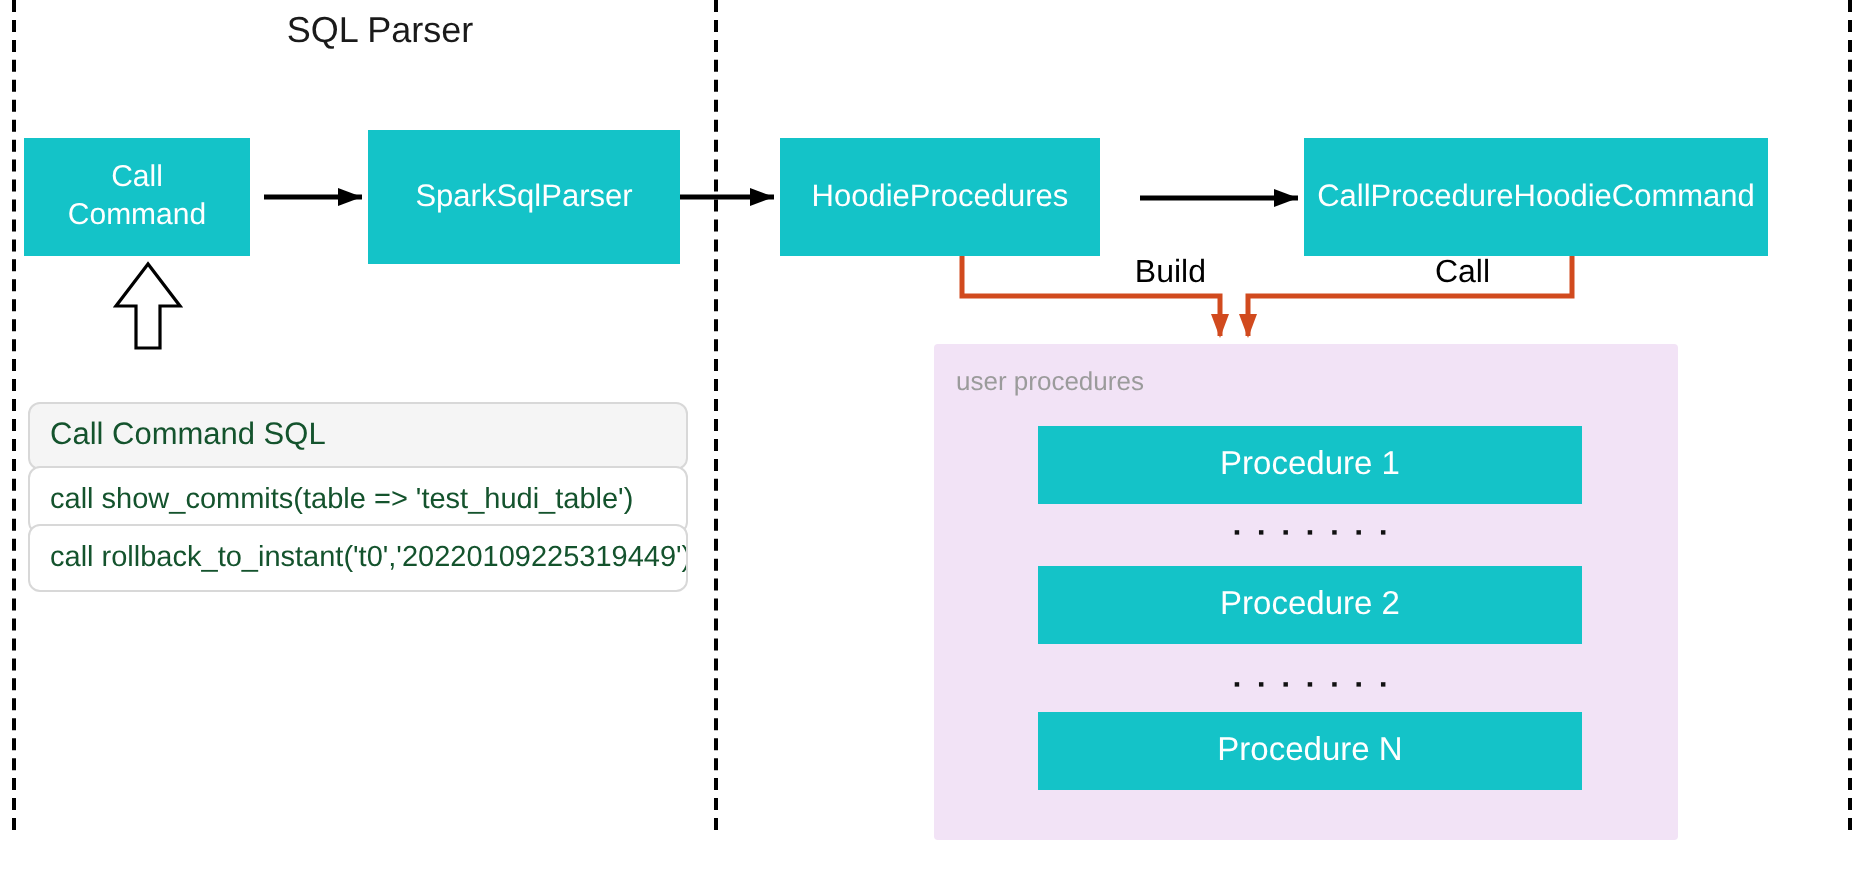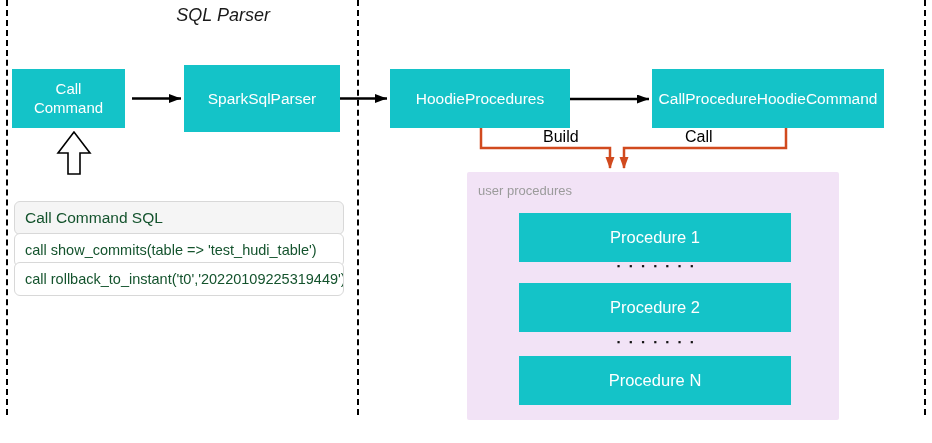--- a/index.html
+++ b/index.html
@@ -1,42 +1,42 @@
 <!DOCTYPE html>
 <html style="--teal: #14c3c8; --orange: #d14a1e; --purple-bg: #f2e3f6; --header-bg: #f5f5f5; --border-gray: #d8d8d8; --text-gray: #9b9b9b;"><head>
 <meta charset="utf-8">
 <style>
   html,body{margin:0;padding:0;background:#fff;}
   .canvas{
     position:relative;width:932px;height:443px;background:#ffffff;
     font-family:"Liberation Sans",sans-serif;color:#111;overflow:hidden;
   }
   .vline{position:absolute;top:0;height:415px;width:0;border-left:2px dashed #000;}
-  .sec-title{position:absolute;top:5px;font-size:18px;color:#1a1a1a;text-align:right;font-style:italic;}
+  .sec-title{position:absolute;top:5px;font-size:18px;color:#1a1a1a;text-align:center;}
   .tbox{
     position:absolute;background:var(--teal);color:#fff;
     display:flex;align-items:center;justify-content:center;
     text-align:center;font-size:15.5px;line-height:1.25;
   }
   .svg-layer{position:absolute;left:0;top:0;pointer-events:none;}
-  .edge-label{position:absolute;font-size:16px;color:#000;text-align:left;}
+  .edge-label{position:absolute;font-size:16px;color:#000;text-align:right;}
   .sqlcard{
     position:absolute;left:14px;width:330px;box-sizing:border-box;
     border:1px solid var(--border-gray);border-radius:6px;background:#fff;
     display:flex;align-items:center;padding:16px 10px;font-size:14.5px;color:#14532d;
     white-space:nowrap;overflow:hidden;margin-top:24px;
   }
   .sqlcard.header{background:var(--header-bg);font-size:15.5px;}
   .panel{
     position:absolute;left:433px;top:172px;width:372px;height:248px;
     background:var(--purple-bg);border-radius:2px;margin-left:34px;
   }
   .panel-label{position:absolute;left:11px;top:11px;font-size:13px;color:var(--text-gray);}
   .proc{
-    position:absolute;left:52px;width:272px;height:49px;background:var(--teal);
+    position:absolute;left:52px;width:272px;height:39px;background:var(--teal);
     color:#fff;display:flex;align-items:center;justify-content:center;font-size:16.5px;
   }
   .dots{
     position:absolute;left:52px;width:272px;height:16px;line-height:16px;
     text-align:center;font-size:9px;letter-spacing:9px;color:#111;text-indent:9px;
   }
 </style>
 </head>
 <body>
 
@@ -45,21 +45,21 @@
   <div class="vline" style="left:6px"></div>
   <div class="vline" style="left:357px"></div>
   <div class="vline" style="left:924px"></div>
 
   <div class="sec-title" style="left:110px;width:160px">SQL Parser</div>
 
   <div class="tbox" style="left:12px;top:69px;width:113px;height:59px;font-size:15px;padding:0;box-sizing:border-box">
     <span style="display:block;width:84px">Call Command</span>
   </div>
   <div class="tbox" style="left:184px;top:65px;width:156px;height:67px">SparkSqlParser</div>
-  <div class="tbox" style="left:390px;top:69px;width:180px;height:59px">HoodieProcedures</div>
+  <div class="tbox" style="left:390px;top:69px;width:160px;height:59px">HoodieProcedures</div>
   <div class="tbox" style="left:652px;top:69px;width:232px;height:59px">CallProcedureHoodieCommand</div>
 
   <div class="edge-label" style="left:543px;top:128px;width:60px">Build</div>
   <div class="edge-label" style="left:685px;top:128px;width:60px">Call</div>
 
   <div class="sqlcard header" style="top:177px;height:29px">Call Command SQL</div>
   <div class="sqlcard" style="top:209px;height:20px">call show_commits(table =&gt; 'test_hudi_table')</div>
   <div class="sqlcard" style="top:238px;height:26px">call rollback_to_instant('t0','20220109225319449')</div>
 
   <div class="panel">

